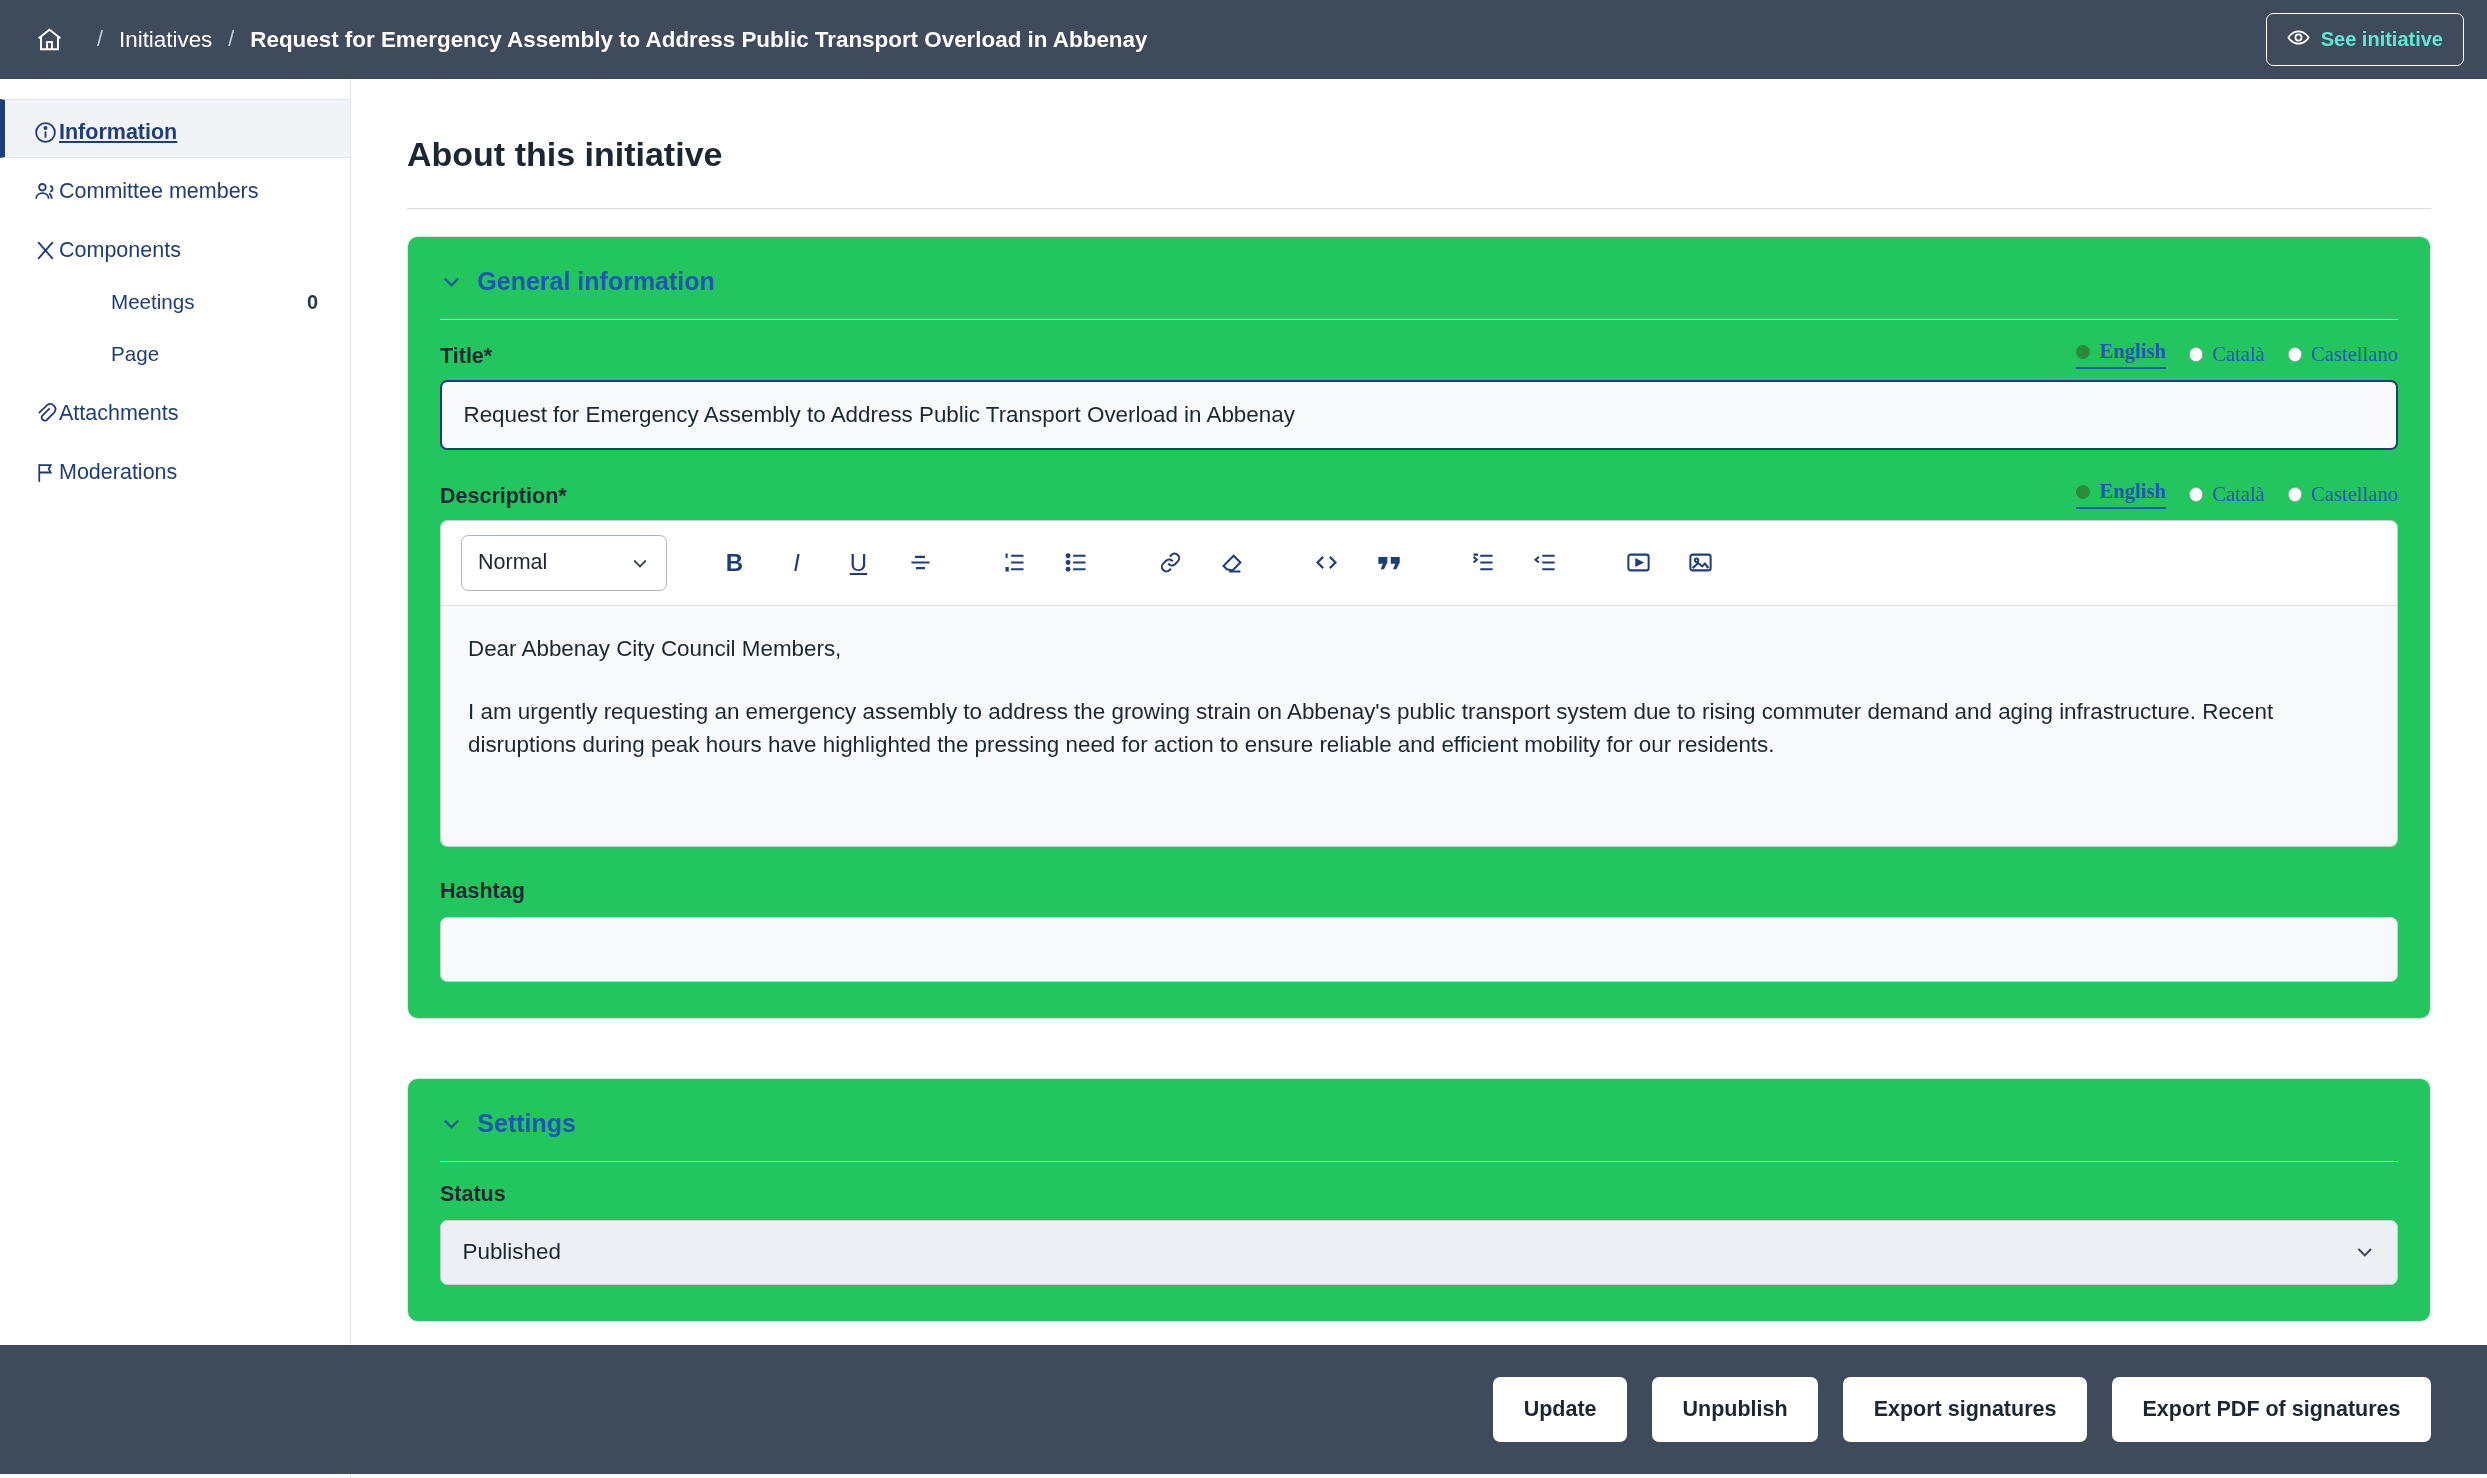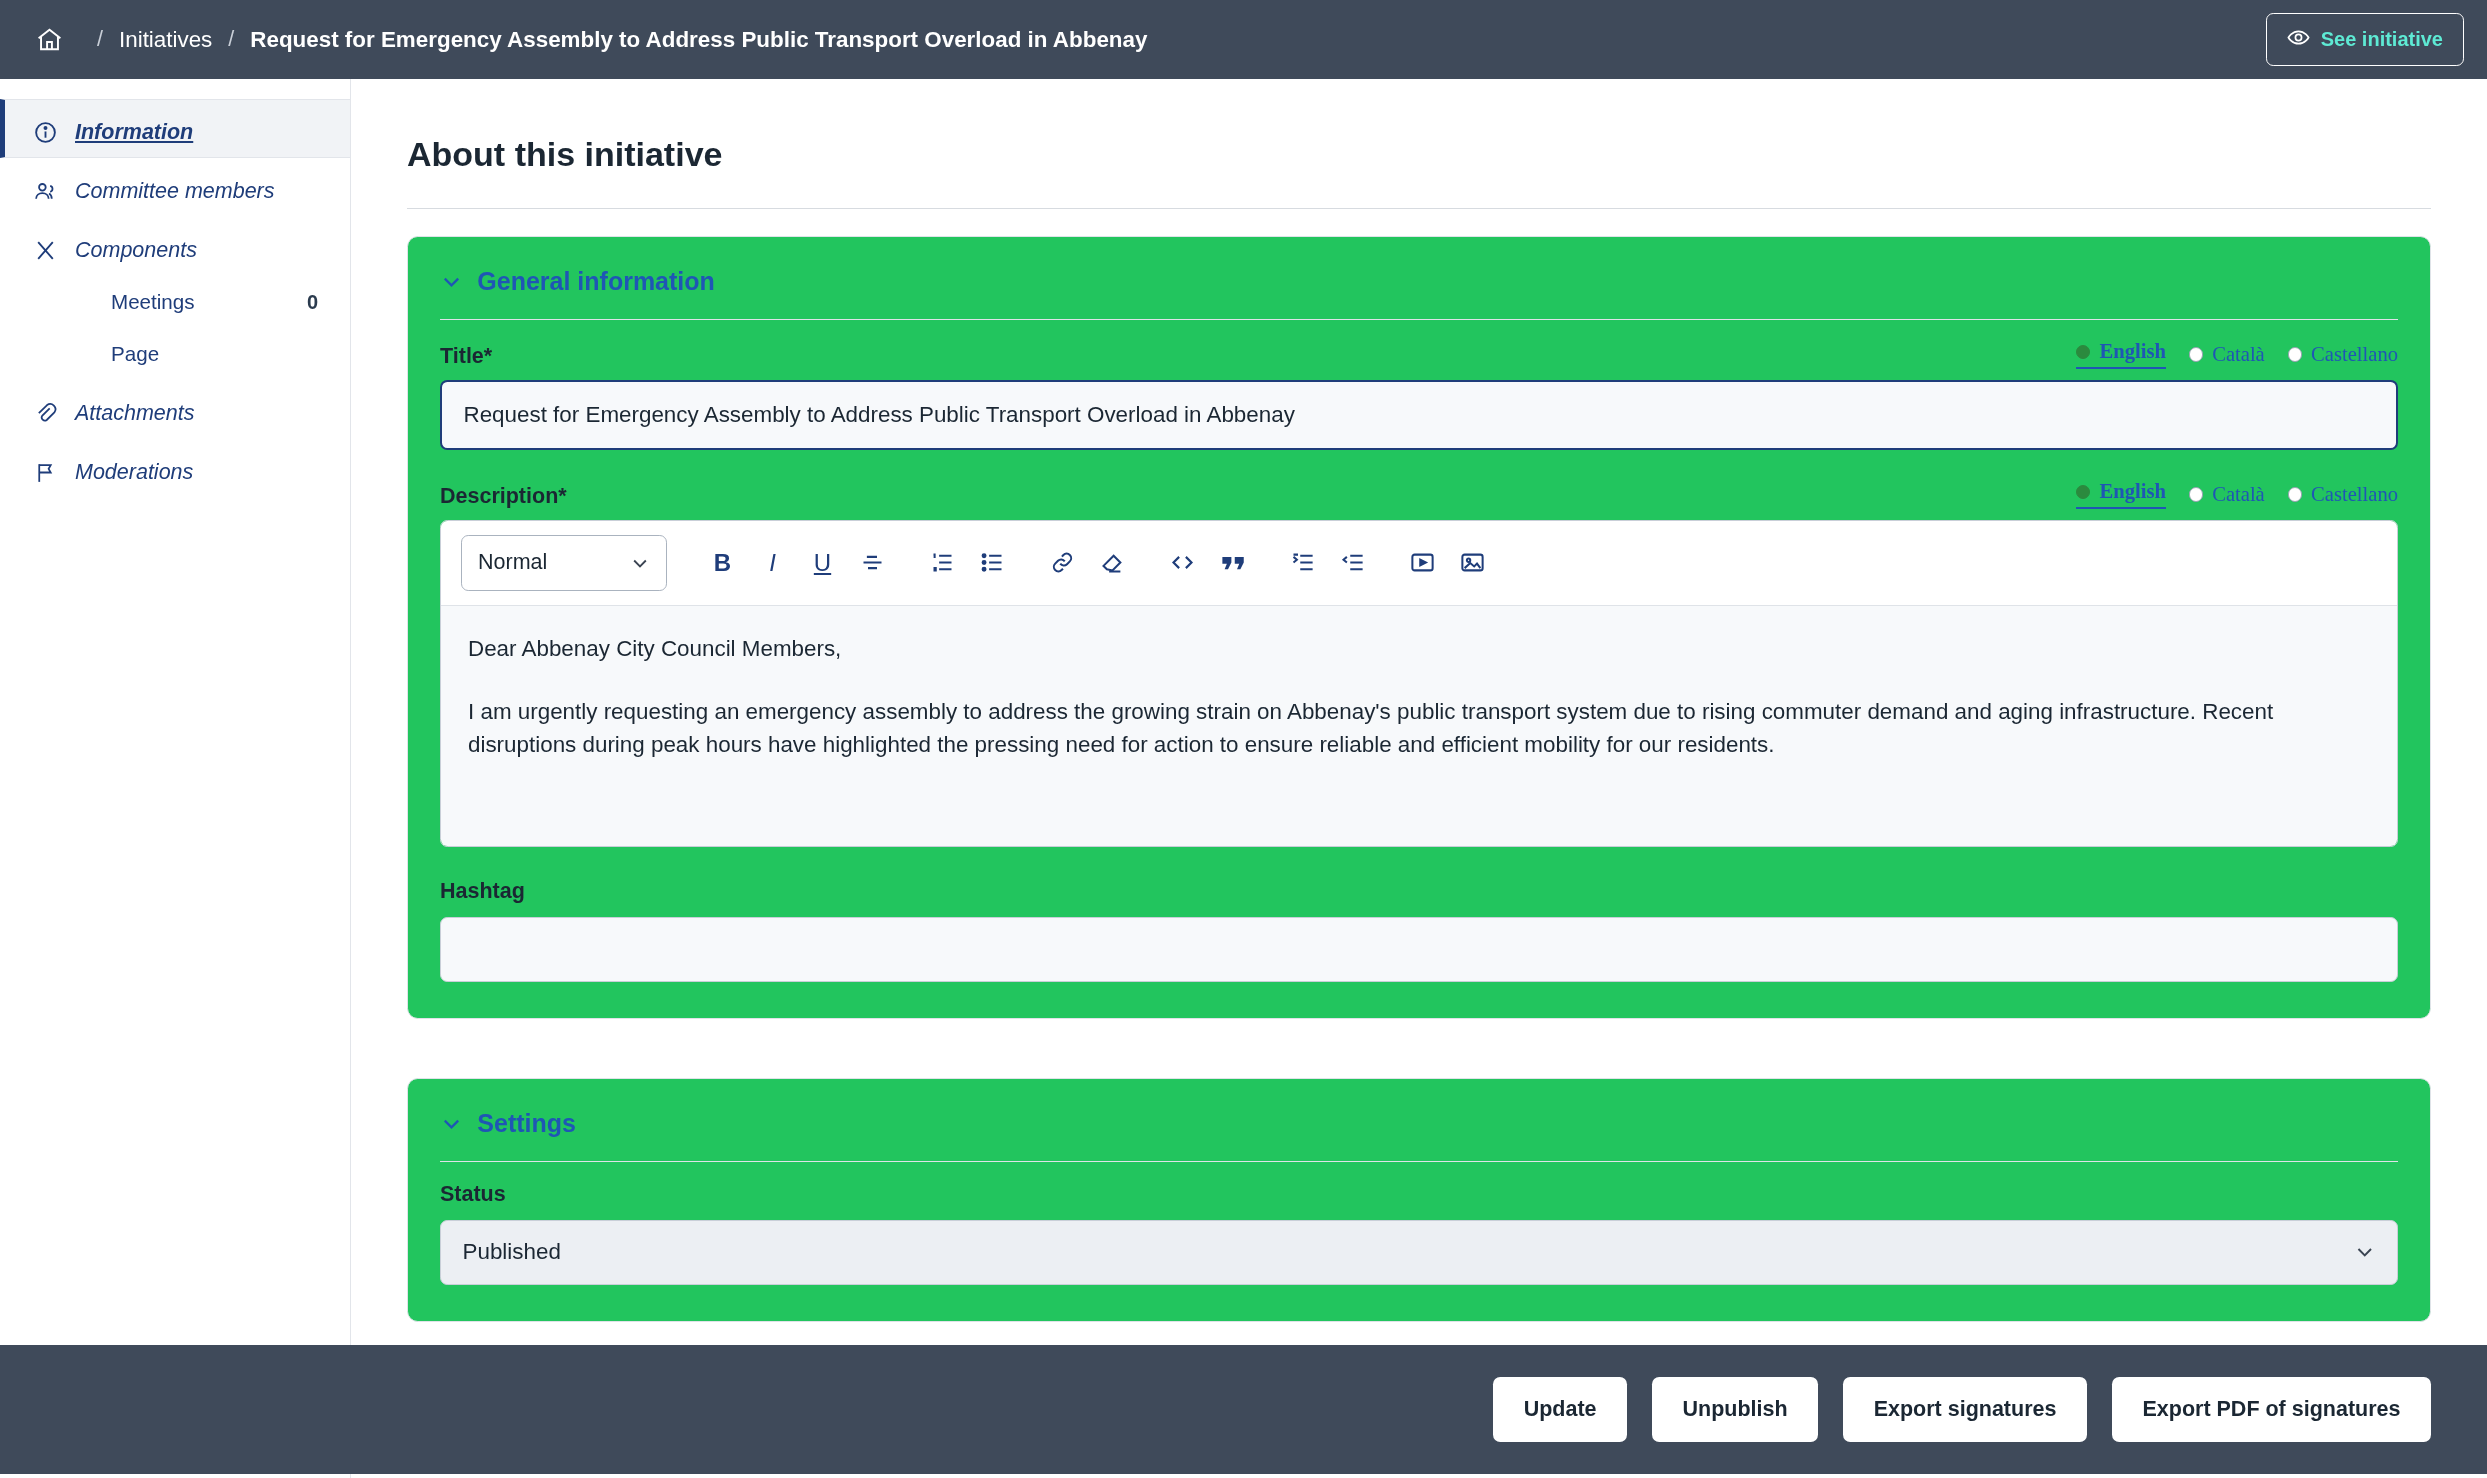--- a/index.html
+++ b/index.html
@@ -59,27 +59,25 @@
   .sidebar {
     width: 351px;
     flex: 0 0 351px;
     background: #ffffff;
     border-right: 0.9px solid #e2e5ea;
     padding-top: 20px;
   }
   .side-item {
     display: flex;
     align-items: center;
-    gap: 16px;
     height: 59px;
     padding: 8px 25px 0 32px;
     color: #1f3d7a;
     font-size: 21.5px;
     cursor: pointer;
-    font-style: italic;
   }
   .side-item.active {
     background: #f1f3f6;
     border-left: 5.4px solid #1f3d7a;
     padding-left: 27px;
     font-weight: bold;
     border-top: 0.9px solid #e2e5ea;
     border-bottom: 0.9px solid #e2e5ea;
   }
   .side-item .ico { width: 27px; height: 27px; display: flex; align-items: center; justify-content: center; flex: 0 0 27px; }
@@ -183,21 +181,21 @@
     padding: 0 21.5px;
     font-family: "Liberation Sans", sans-serif;
     outline: none;
   }
 
   
   .editor { border: 0.9px solid #c9cfd8; border-radius: 7.2px; overflow: hidden; margin-top: 1.8px; }
   .toolbar {
     display: flex;
     align-items: center;
-    gap: 0;
+    gap: 12px;
     background: #ffffff;
     border-bottom: 0.9px solid #dfe3e8;
     padding: 14.3px 20px;
   }
   .style-select {
     width: 206px; height: 56px;
     border: 0.9px solid #aab3bf;
     border-radius: 7.2px;
     background: #ffffff;
     font-size: 21.5px;

